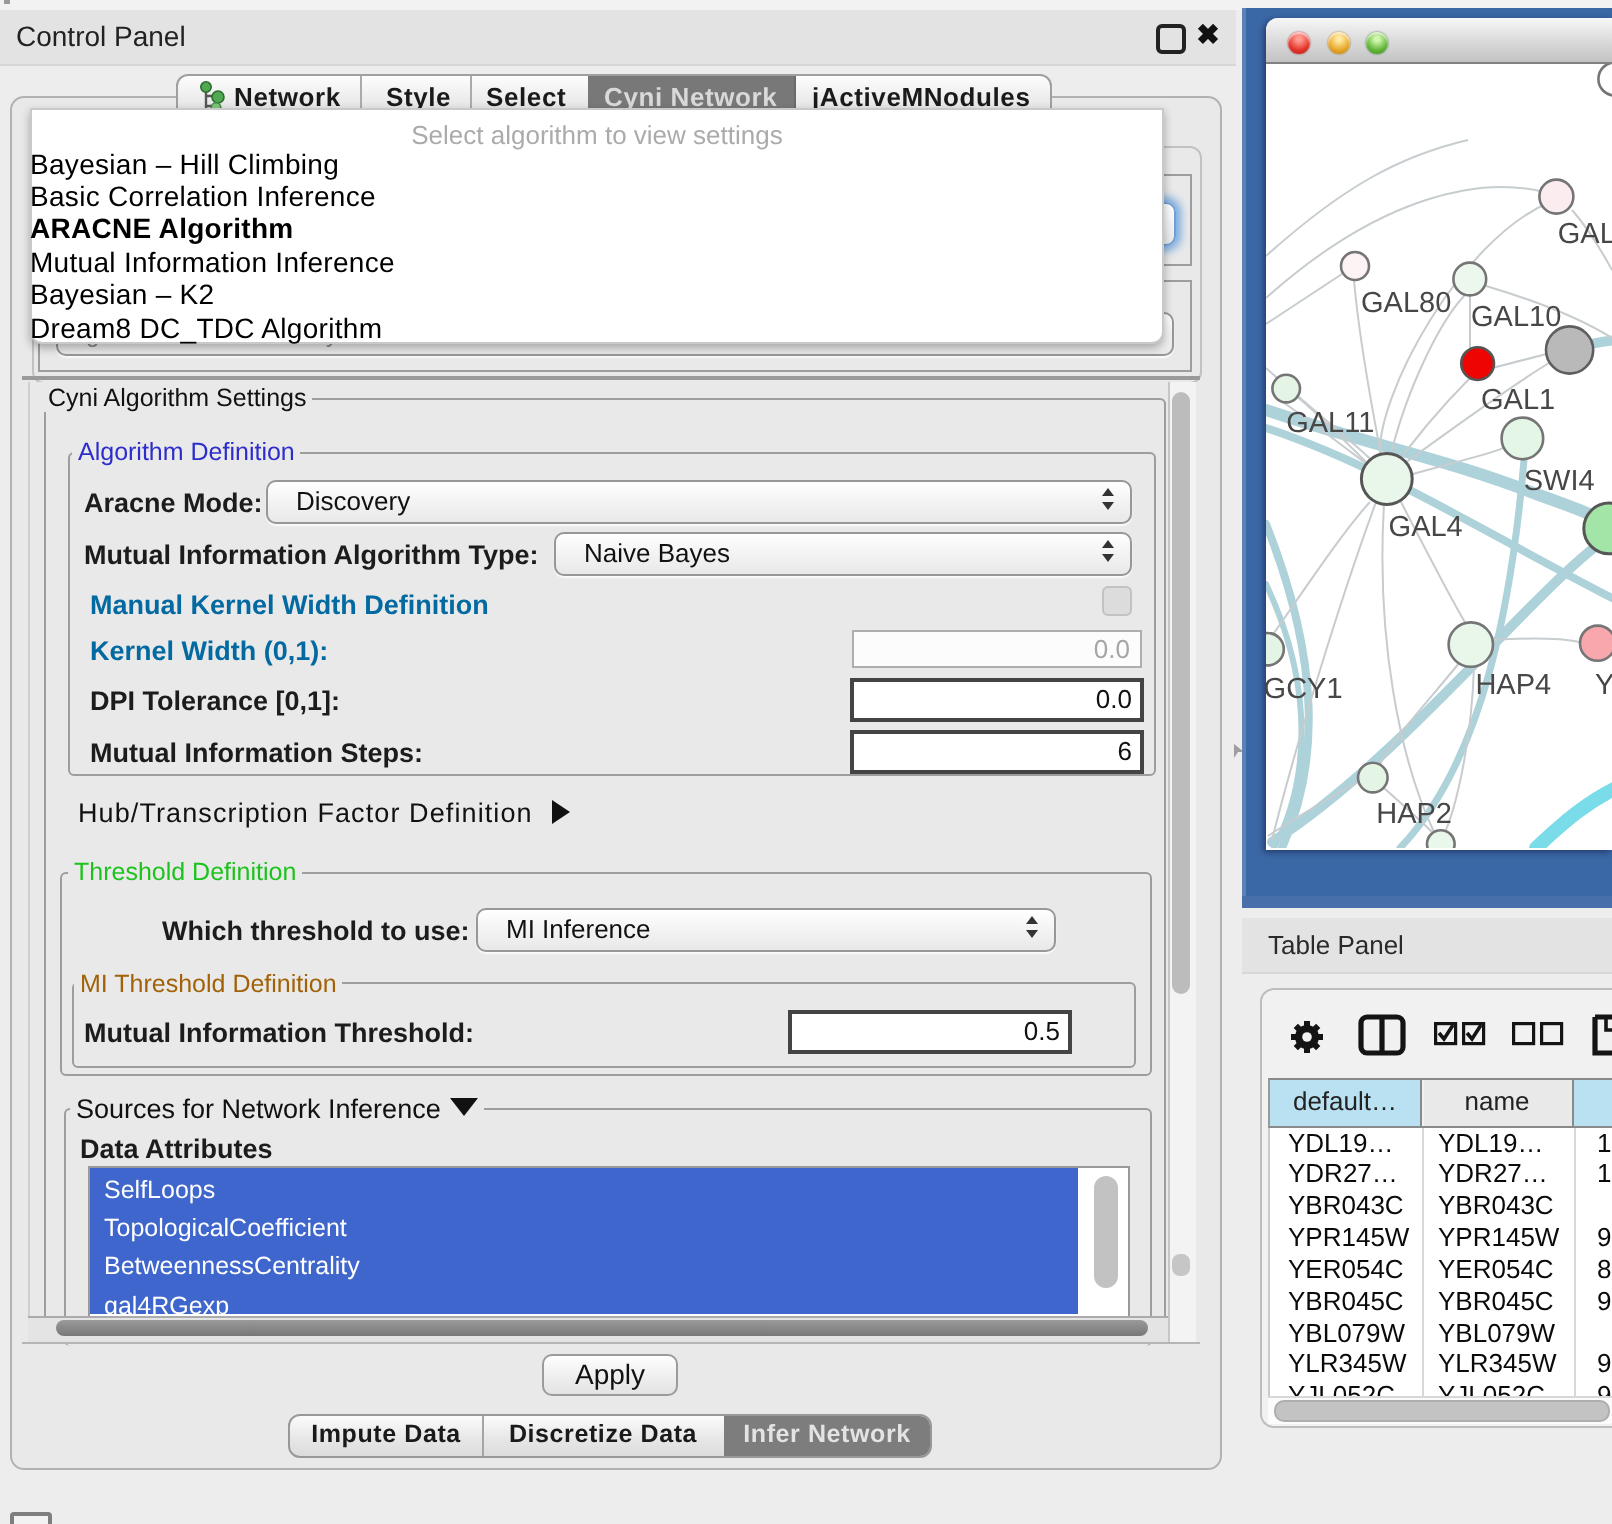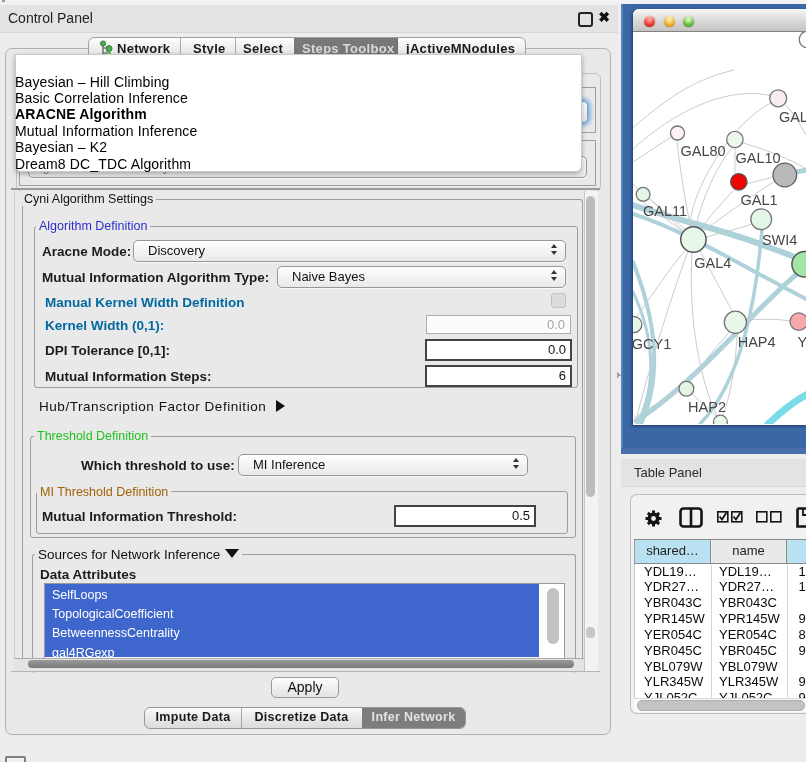--- a/index.html
+++ b/index.html
@@ -40,21 +40,21 @@
     <path d="M4 4 V14 M4 8 H9 M4 13 H8" stroke="#555" stroke-width="1.2" fill="none"></path>
     <circle cx="4" cy="3.5" r="2.6" fill="#52a852" stroke="#2c6e2c" stroke-width="0.8"></circle>
     <circle cx="10" cy="8.5" r="3" fill="#52a852" stroke="#2c6e2c" stroke-width="0.8"></circle>
     <circle cx="9" cy="13.8" r="2.4" fill="#7cc47c" stroke="#3f8a3f" stroke-width="0.8"></circle>
   </svg>
   <div class="abs" style="left:91px;top:0;width:55px;height:23px;border-right:1px solid #aaa;"></div>
   <div class="abs tabtxt" style="left:104px;top:0;line-height:21px;">Style</div>
   <div class="abs" style="left:146px;top:0;width:59px;height:23px;border-right:1px solid #aaa;"></div>
   <div class="abs tabtxt" style="left:154px;top:0;line-height:21px;">Select</div>
   <div class="abs" style="left:205px;top:0;width:103px;height:23px;background:#787878;border-right:1px solid #6a6a6a;"></div>
-  <div class="abs tabtxt" style="left:213px;top:0;line-height:21px;color:#d9d9d9;">Steps Toolbox</div>
+  <div class="abs tabtxt" style="left:213px;top:0;line-height:21px;color:#d9d9d9;">Cyni Network</div>
   <div class="abs tabtxt" style="left:317px;top:0;line-height:21px;">jActiveMNodules</div>
 </div>
 
 <div class="abs" style="left:16px;top:73px;width:583px;height:117px;background:#e9e9e9;border:1px solid #c2c2c2;border-radius:6px;"></div>
 <div class="abs" style="left:19px;top:87px;width:575px;height:44px;border:1px solid #9d9d9d;"></div>
 <div class="combo" style="left:28px;top:101px;width:558px;height:20px;border-color:#6f9fd8;box-shadow:0 0 4px 2.5px rgba(95,155,220,.8);">
   <div class="carr" style="top:3px;">
       <div class="u"></div>
       <div class="d"></div>
     </div>
@@ -152,20 +152,21 @@
 <div id="btabs" class="abs" style="left:144px;top:707px;width:320px;height:20px;border:1px solid #989898;border-radius:6px;background:linear-gradient(#fbfbfb,#e6e6e6 60%,#dcdcdc);overflow:hidden;">
   <div class="abs" style="left:0;top:0;width:96px;height:20px;border-right:1px solid #a5a5a5;"></div>
   <div class="abs tabtxt" style="left:0;width:96px;text-align:center;line-height:19px;font-size:12.5px;">Impute Data</div>
   <div class="abs" style="left:96px;top:0;width:121px;height:20px;"></div>
   <div class="abs tabtxt" style="left:96px;width:121px;text-align:center;line-height:19px;font-size:12.5px;">Discretize Data</div>
   <div class="abs" style="left:217px;top:0;width:103px;height:20px;background:#7d7d7d;"></div>
   <div class="abs tabtxt" style="left:217px;width:103px;text-align:center;line-height:19px;font-size:12.5px;color:#e3e3e3;">Infer Network</div>
 </div>
 
 <div class="abs" style="left:15px;top:54px;width:565px;height:116px;background:#fff;border:1px solid #c9c9c9;border-radius:0 0 6px 6px;box-shadow:0 2px 5px rgba(0,0,0,.3);z-index:20;">
+  <div style="text-align:center;font-size:13px;color:#ababab;padding-top:5px;">Select algorithm to view settings</div>
   <div style="font-size:14px;letter-spacing:0.15px;color:#000;line-height:16.4px;position:absolute;top:18.5px;left:-1px;white-space:nowrap;">
     Bayesian – Hill Climbing<br>
     Basic Correlation Inference<br>
     <span class="b">ARACNE Algorithm</span><br>
     Mutual Information Inference<br>
     Bayesian – K2<br>
     Dream8 DC_TDC Algorithm
   </div>
 </div>
 
@@ -282,21 +283,21 @@
 <svg class="abs" style="left:756px;top:511px;" width="27" height="12" viewBox="0 0 27 12">
   <rect x="0.8" y="0.8" width="10" height="10" fill="none" stroke="#141414" stroke-width="1.6"></rect>
   <rect x="14.8" y="0.8" width="10" height="10" fill="none" stroke="#141414" stroke-width="1.6"></rect>
 </svg>
 <svg class="abs" style="left:794px;top:506px;" width="12" height="23" viewBox="0 0 12 23">
   <path d="M3.5 2.5 H12 M3.5 2.5 V20.5 H12" fill="none" stroke="#141414" stroke-width="2.6"></path>
   <path d="M9 2.5 V9 H12" fill="none" stroke="#141414" stroke-width="1.8"></path>
 </svg>
 
 <div class="abs" style="left:634px;top:539px;width:172px;height:23px;border-top:1.5px solid #8a8a8a;border-bottom:1.5px solid #8a8a8a;border-left:1px solid #9a9a9a;">
-  <div class="abs" style="left:0;top:0;width:75px;height:23px;background:#b9e1f1;border-right:1.5px solid #8a8a8a;text-align:center;line-height:22px;font-size:13px;color:#222;">shared…</div>
+  <div class="abs" style="left:0;top:0;width:75px;height:23px;background:#b9e1f1;border-right:1.5px solid #8a8a8a;text-align:center;line-height:22px;font-size:13px;color:#222;">default…</div>
   <div class="abs" style="left:76.5px;top:0;width:74px;height:23px;background:#e9e9e9;border-right:1.5px solid #8a8a8a;text-align:center;line-height:22px;font-size:13px;color:#222;">name</div>
   <div class="abs" style="left:152px;top:0;width:20px;height:23px;background:#b9e1f1;"></div>
 </div>
 <div class="abs" style="left:634px;top:563.5px;width:172px;height:134px;background:#fff;border-left:1px solid #c9c9c9;overflow:hidden;font-size:13px;color:#0a0a0a;line-height:15.85px;">
   <div class="abs" style="left:76px;top:0;width:1px;height:134px;background:#d8d8d8;"></div>
   <div class="abs" style="left:152px;top:0;width:1px;height:134px;background:#d8d8d8;"></div>
   <div class="abs" style="left:9px;top:0;">YDL19…<br>YDR27…<br>YBR043C<br>YPR145W<br>YER054C<br>YBR045C<br>YBL079W<br>YLR345W<br>YJL052C</div>
   <div class="abs" style="left:84px;top:0;">YDL19…<br>YDR27…<br>YBR043C<br>YPR145W<br>YER054C<br>YBR045C<br>YBL079W<br>YLR345W<br>YJL052C</div>
   <div class="abs" style="left:163.5px;top:0;">13<br>12<br><br>9.<br>8.<br>9.<br><br>9.<br>9.</div>
 </div>

